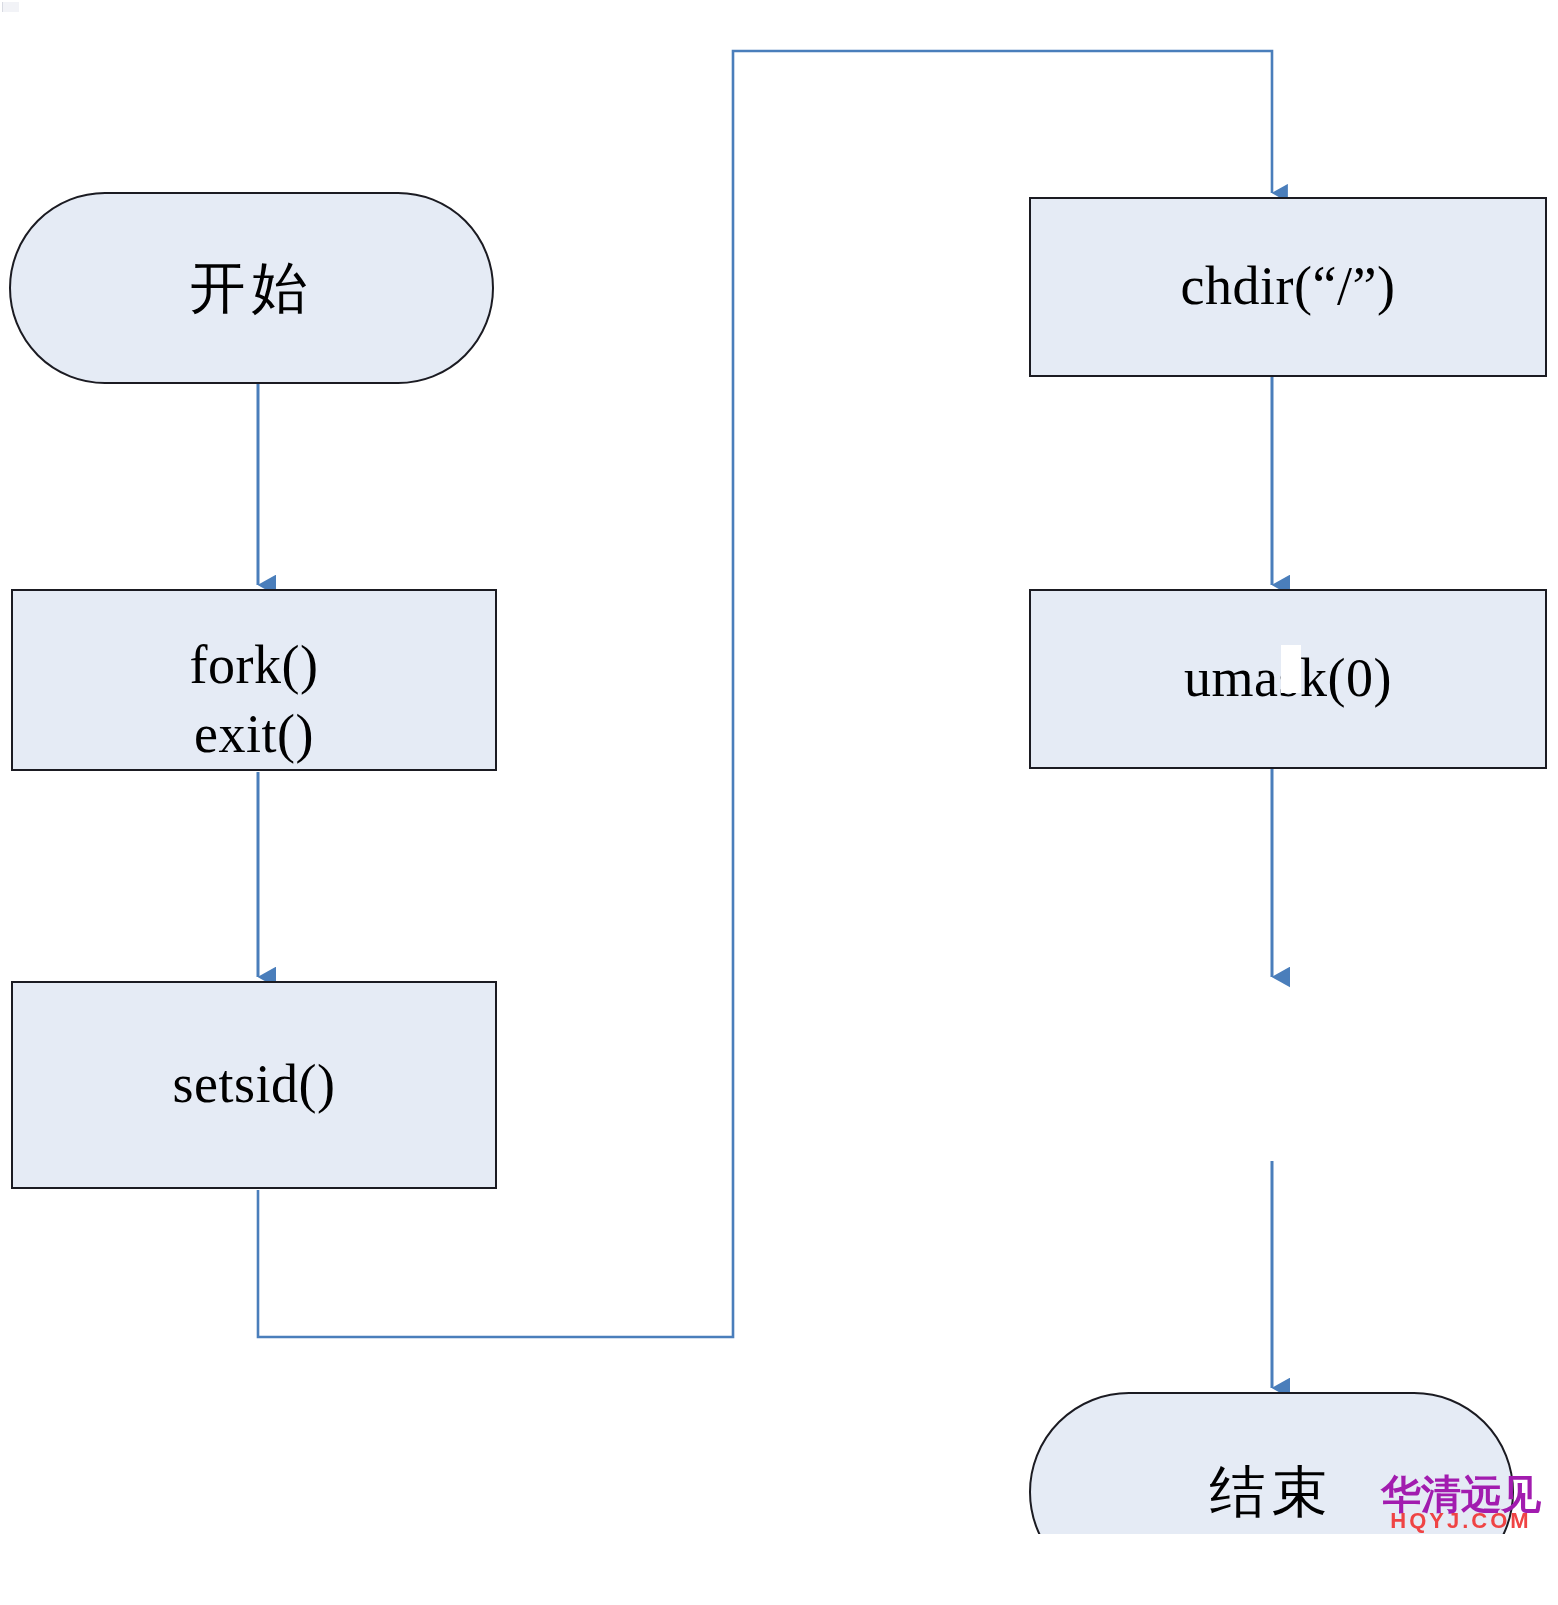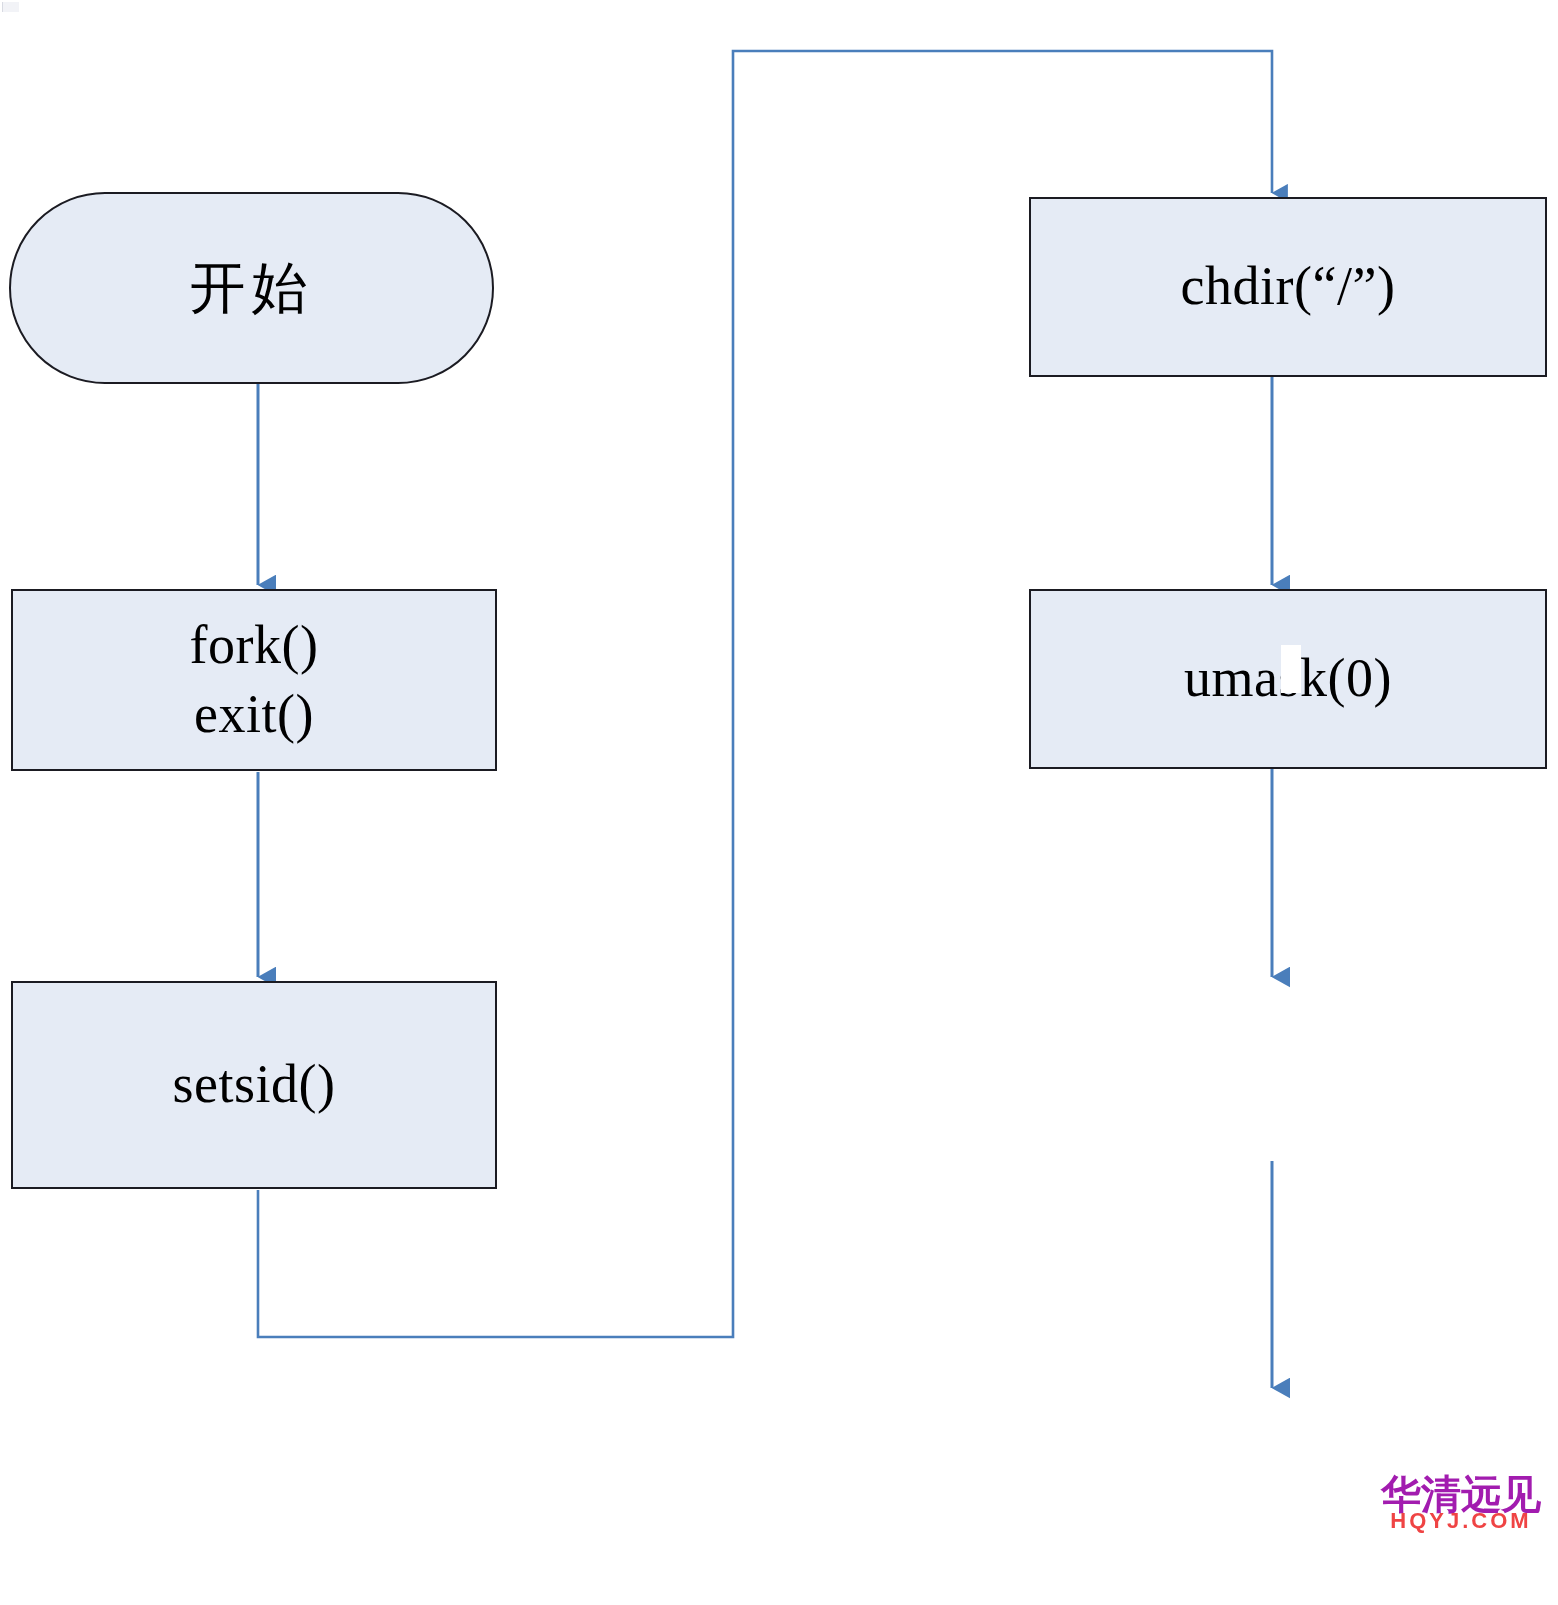--- a/index.html
+++ b/index.html
@@ -140,39 +140,42 @@
 
     <g>
       <line x1="1272" y1="1161" x2="1272" y2="1388" stroke="#4a7ebb" stroke-width="3" marker-end="url(#arrowhead)"></line>
     </g>
   </svg>
 
   <div class="node terminator" style="left:9px; top:192px; width:485px; height:192px;">
     <span class="node-label cjk">开始</span>
   </div>
 
-  <div class="node process" style="left:11px; top:589px; width:486px; height:182px;">
+  <div class="node process" style="left:11px; top:589px; width:486px; height:182px;align-items:flex-end;">
     <span class="node-label latin">fork()
 exit()</span>
   </div>
 
   <div class="node process" style="left:11px; top:981px; width:486px; height:208px;">
     <span class="node-label latin">setsid()</span>
   </div>
 
   <div class="node process" style="left:1029px; top:197px; width:518px; height:180px;">
     <span class="node-label latin">chdir(“/”)</span>
   </div>
 
   <div class="node process" style="left:1029px; top:589px; width:518px; height:180px;">
     <span class="node-label latin">umask(0)</span>
   </div>
 
   <div class="umask-gap"></div>
 
 
+  <div class="node terminator" style="left:1029px; top:1392px; width:485px; height:200px;">
+    <span class="node-label cjk">结束</span>
+  </div>
 
   <div class="watermark">
     <span class="wm-cn">华清远见</span>
     <span class="wm-en">HQYJ.COM</span>
   </div>
 
 </div>
 
 </body></html>

